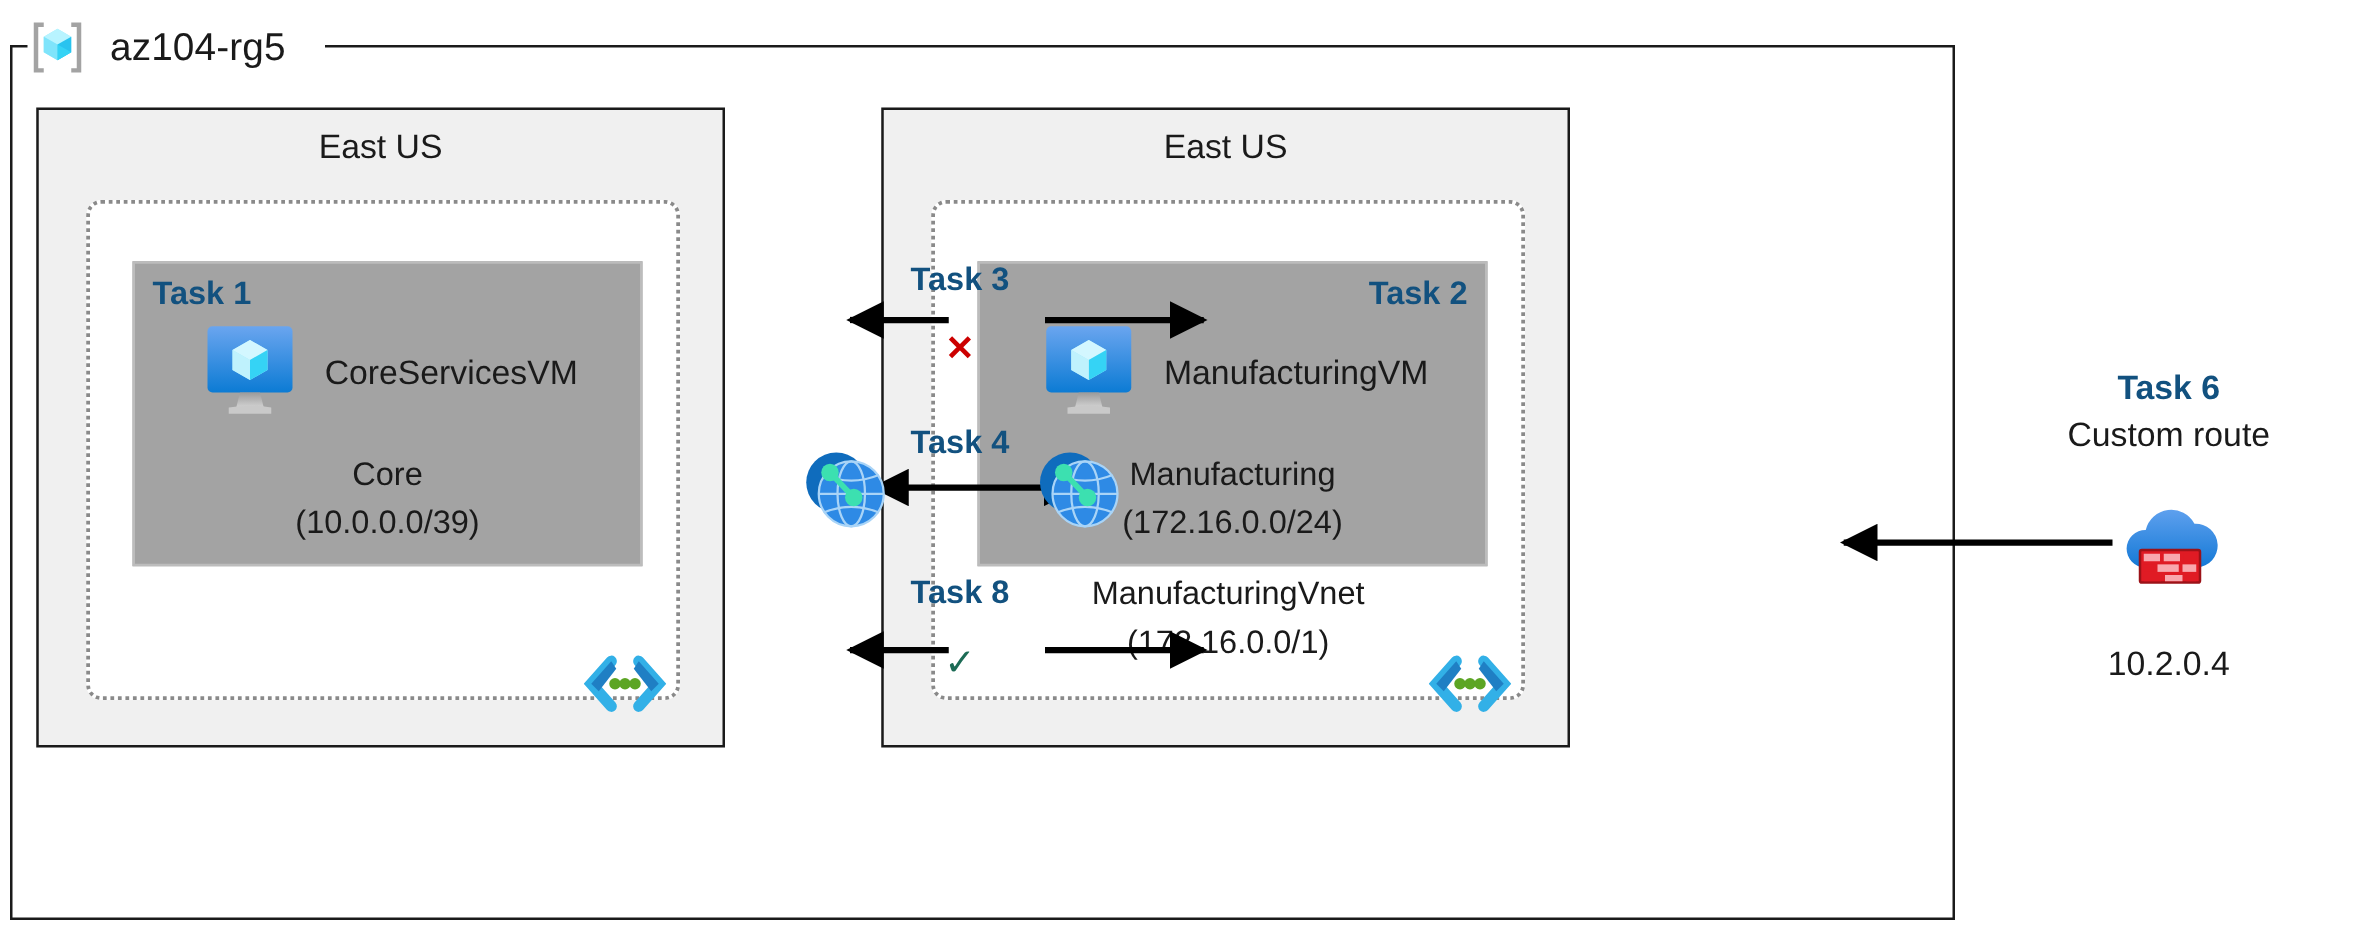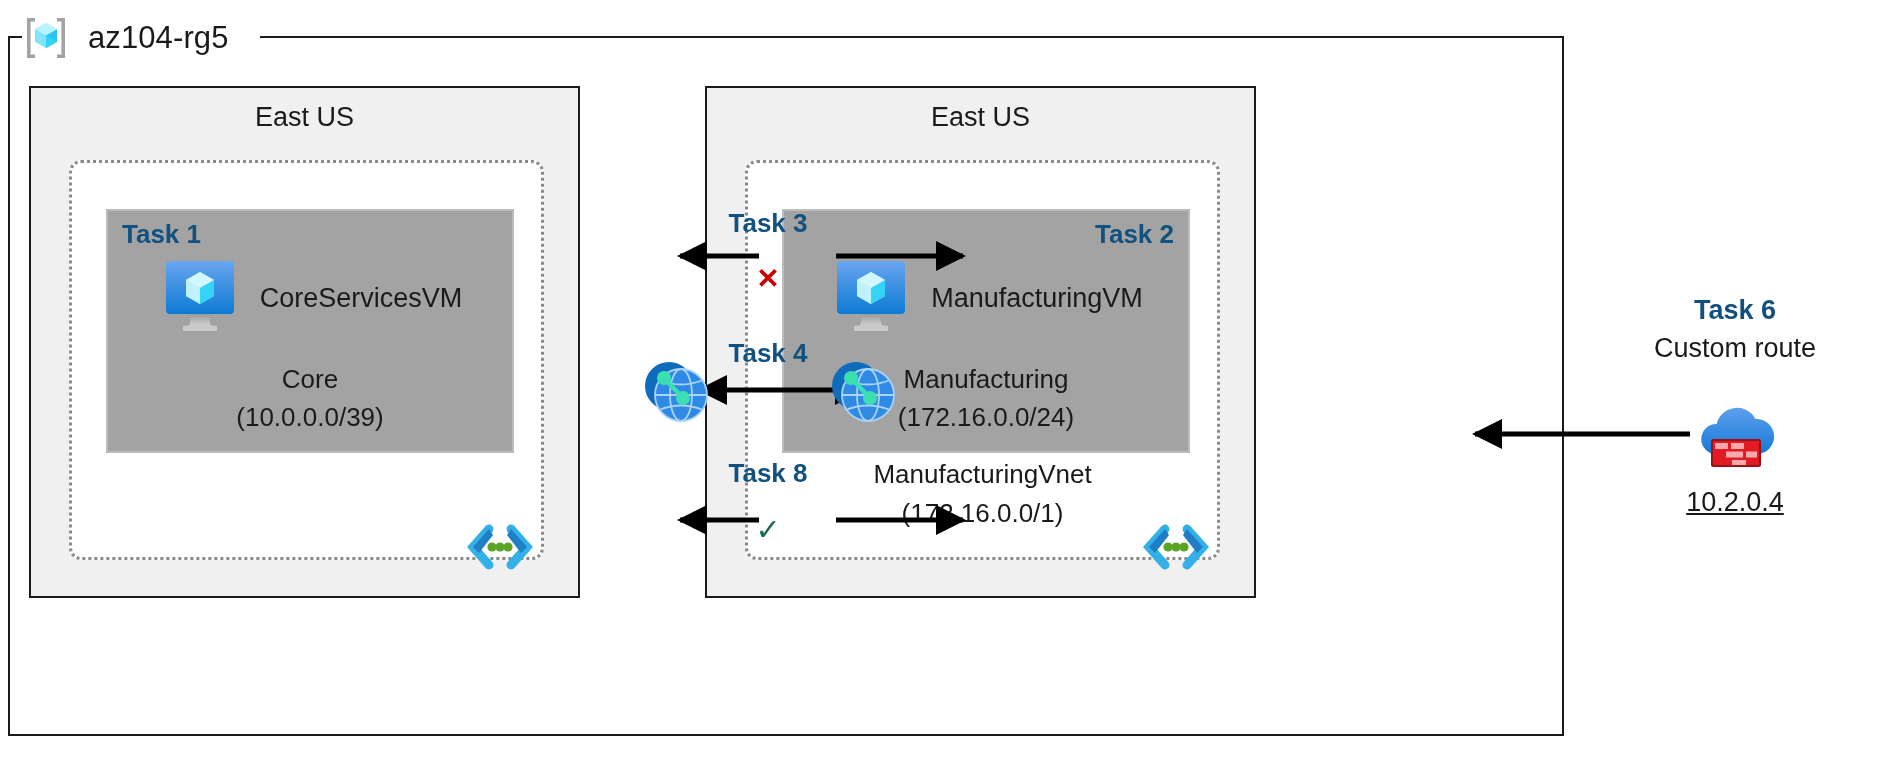--- a/index.html
+++ b/index.html
@@ -479,15 +479,15 @@
         <rect x="25" y="55.5" width="8" height="6" fill="#e01b24"></rect>
         <rect x="36" y="55.5" width="17" height="6" fill="#f9a8ae"></rect>
         <rect x="56" y="55.5" width="11" height="6" fill="#f9a8ae"></rect>
         <rect x="25" y="64" width="14" height="5" fill="#e01b24"></rect>
         <rect x="42" y="64" width="14" height="5" fill="#f9a8ae"></rect>
         <rect x="59" y="64" width="8" height="5" fill="#e01b24"></rect>
       </g>
     </svg>
   </span>
 
-  <div class="route-ip" style="left:1600px; top:487px; width:270px;text-decoration:underline;">10.2.0.4</div>
+  <div class="route-ip" style="left:1600px; top:516px; width:270px;">10.2.0.4</div>
 
 </div>
 
 </body></html>

